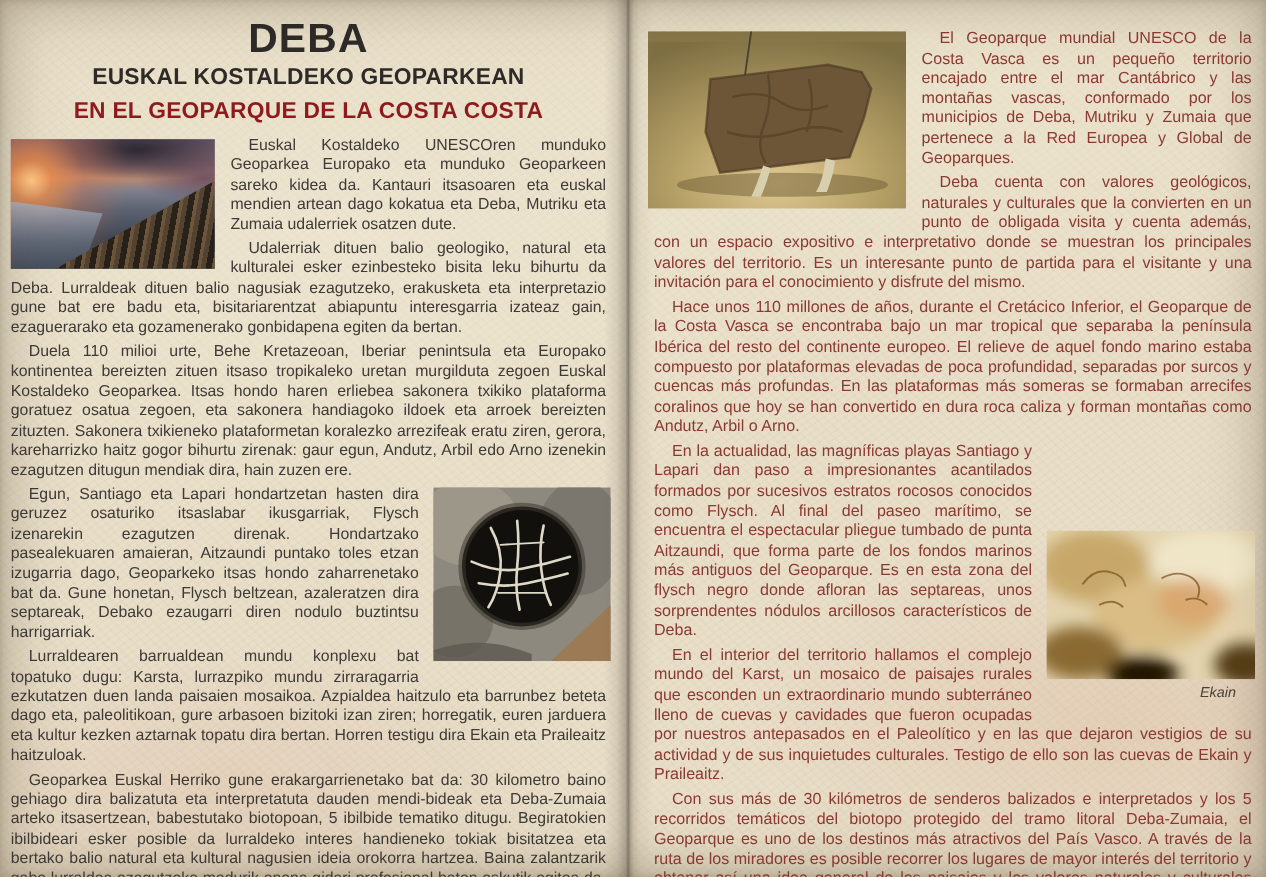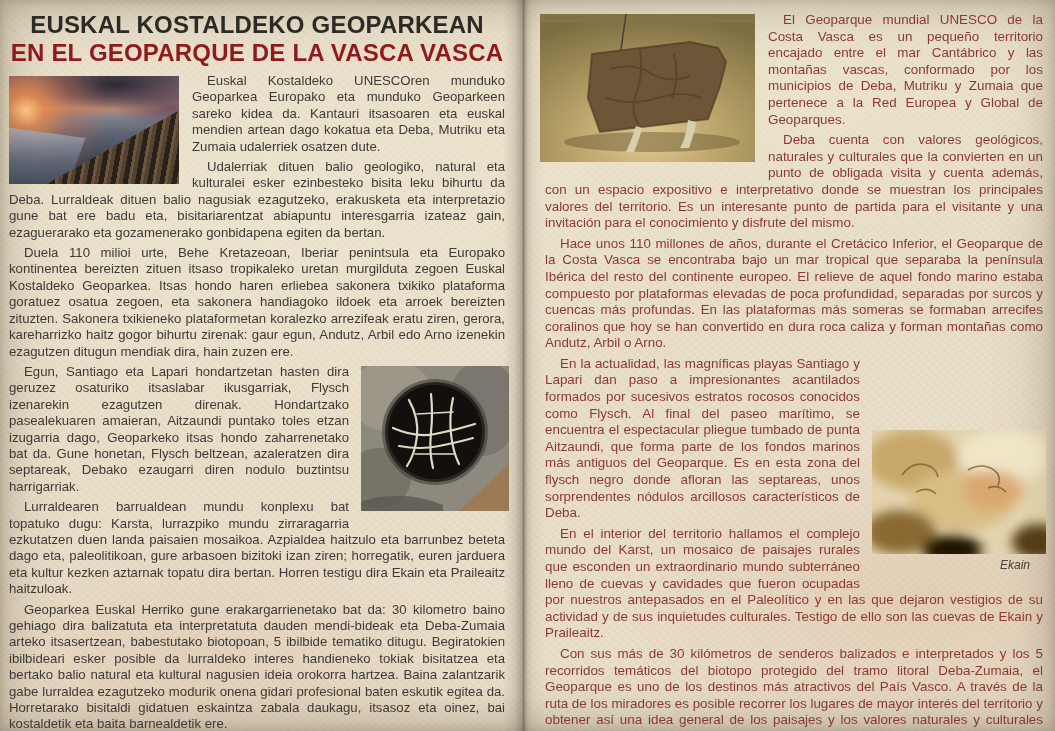--- a/index.html
+++ b/index.html
@@ -13,33 +13,33 @@
     background:
       radial-gradient(ellipse 40% 25% at 18% 90%, rgba(205,150,130,.20), transparent 70%),
       radial-gradient(ellipse 45% 32% at 88% 82%, rgba(212,158,132,.26), transparent 70%),
       radial-gradient(ellipse 50% 40% at 75% 12%, rgba(238,230,206,.55), transparent 72%),
       radial-gradient(ellipse 60% 50% at 28% 28%, rgba(242,236,216,.45), transparent 70%),
       repeating-linear-gradient(45deg, rgba(160,145,115,.045) 0 2px, transparent 2px 6px),
       repeating-linear-gradient(-35deg, rgba(120,108,85,.045) 0 1px, transparent 1px 5px);
   }
   .page{position:absolute;top:0;height:731px;box-sizing:border-box;}
   .page-left{left:0;width:515px;padding:10px 10px 0 9px;}
-  .page-right{left:531px;width:524px;padding:12px 12px 0 14px;}
+  .page-right{left:531px;width:524px;padding:24px 12px 0 14px;}
   .gutter{position:absolute;top:0;left:503px;width:42px;height:731px;pointer-events:none;
     background:
       linear-gradient(to right, transparent 0%, rgba(110,100,86,.16) 26%, rgba(96,88,74,.42) 45%, rgba(118,108,92,.28) 56%, rgba(150,138,118,.12) 72%, transparent 100%),
       linear-gradient(to right, transparent 44%, rgba(78,70,58,.5) 49%, rgba(78,70,58,.18) 53%, transparent 60%);
   }
   .vignette{position:absolute;inset:0;pointer-events:none;
     box-shadow:inset 0 0 34px rgba(70,60,40,.18);}
 
   
   .lp-header{text-align:center;color:var(--title-black,#2d2a27);}
   .lp-header h1{font-size:34px;line-height:36px;margin:4px 0 0;letter-spacing:1px;font-weight:700;}
-  .lp-header h2{font-size:24px;line-height:26px;margin:2px 0 0;letter-spacing:.2px;font-weight:700;}
+  .lp-header h2{font-size:19px;line-height:26px;margin:2px 0 0;letter-spacing:.2px;font-weight:700;}
   .lp-header .sub-es{color:var(--title-red,#8e1a1d);margin-bottom:7px;}
 
   
   .body-text{text-align:justify;}
   .lp-body{font-size:13.2px;line-height:16.4px;color:var(--left-text,#3e3a36);}
   .rp-body{font-size:13.4px;line-height:16.6px;color:var(--right-text,#8b3a33);}
   .para{margin:0 0 4px;text-indent:15px;}
   .seg-b{font-weight:400;}
 
   
@@ -70,22 +70,23 @@
     text-align:right;padding-right:16px;margin-top:3px;}
 </style>
 </head>
 <body>
 
 <div class="spread">
   <div class="paper-tint"></div>
 
   <div class="page page-left">
     <header class="lp-header">
+      <h1>DEBA</h1>
       <h2 class="sub-eu">EUSKAL KOSTALDEKO GEOPARKEAN</h2>
-      <h2 class="sub-es">EN EL GEOPARQUE DE LA VASCA VASCA</h2>
+      <h2 class="sub-es">EN EL GEOPARQUE DE LA COSTA COSTA</h2>
     </header>
     <div class="body-text lp-body">
       <div class="photo-flysch"></div>
       <div>
           <p class="para">Euskal Kostaldeko UNESCOren munduko Geoparkea Europako eta munduko Geoparkeen sareko kidea da. Kantauri itsasoaren eta euskal mendien artean dago kokatua eta Deba, Mutriku eta Zumaia udalerriek osatzen dute.</p>
           <p class="para">Udalerriak dituen balio geologiko, natural eta kulturalei esker ezinbesteko bisita leku bihurtu da Deba. Lurraldeak dituen balio nagusiak ezagutzeko, erakusketa eta interpretazio gune bat ere badu eta, bisitariarentzat abiapuntu interesgarria izateaz gain, ezaguerarako eta gozamenerako gonbidapena egiten da bertan.</p>
           <p class="para">Duela 110 milioi urte, Behe Kretazeoan, Iberiar penintsula eta Europako kontinentea bereizten zituen itsaso tropikaleko uretan murgilduta zegoen Euskal Kostaldeko Geoparkea. Itsas hondo haren erliebea sakonera txikiko plataforma goratuez osatua zegoen, eta sakonera handiagoko ildoek eta arroek bereizten zituzten. Sakonera txikieneko plataformetan koralezko arrezifeak eratu ziren, gerora, kareharrizko haitz gogor bihurtu zirenak: gaur egun, Andutz, Arbil edo Arno izenekin ezagutzen ditugun mendiak dira, hain zuzen ere.</p>
         </div>
       <div class="photo-septaria">
         <svg viewBox="0 0 148 145" preserveAspectRatio="none" aria-hidden="true">

